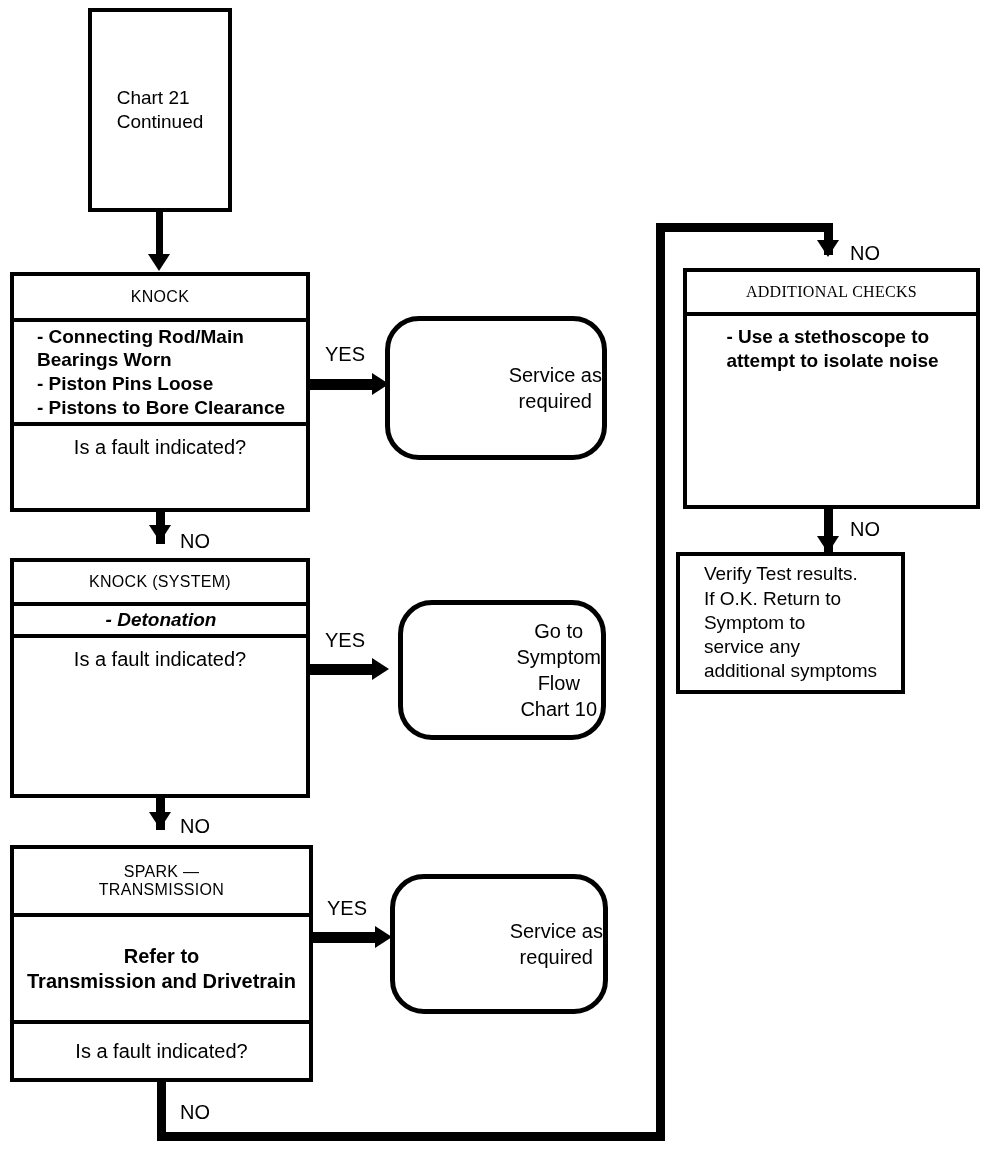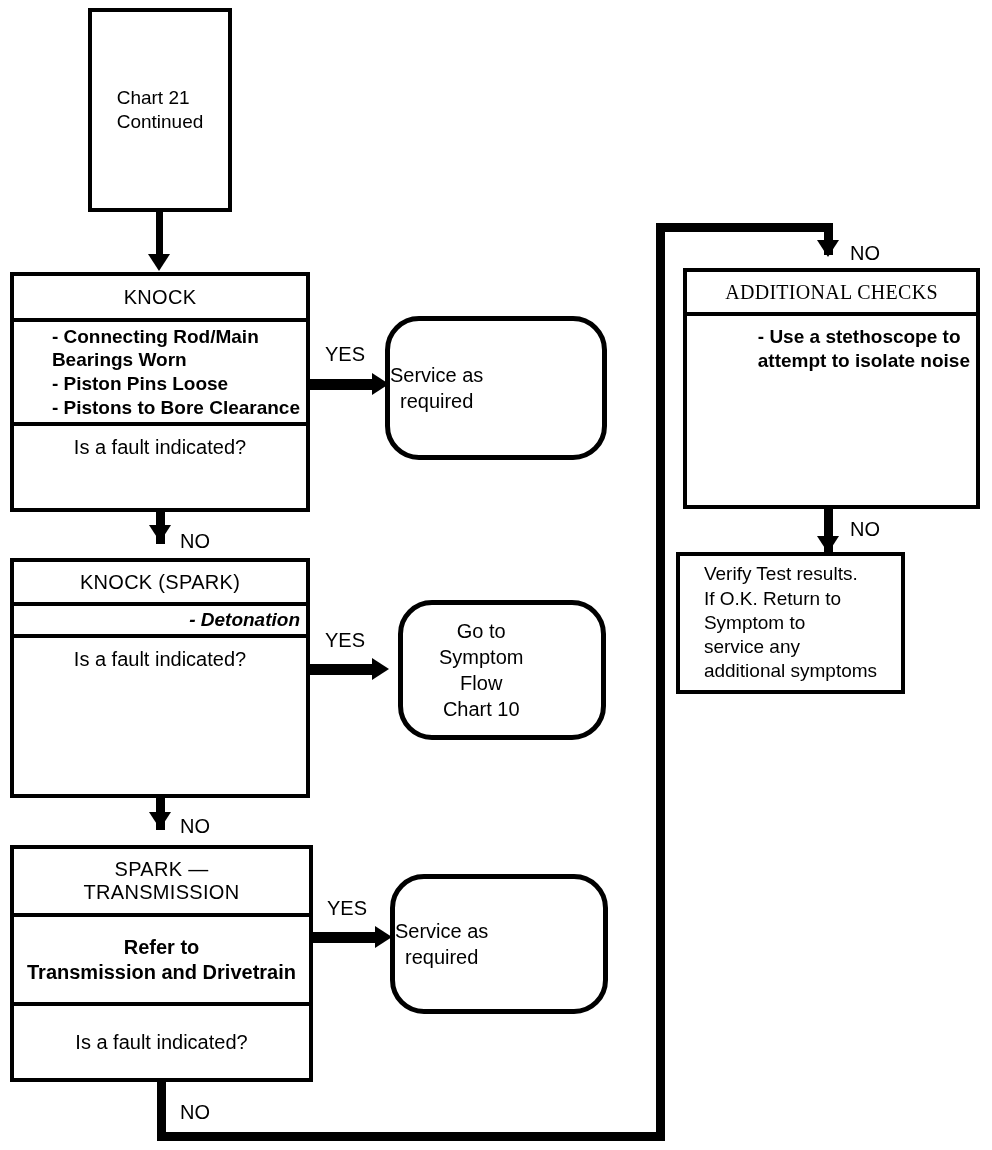--- a/index.html
+++ b/index.html
@@ -34,31 +34,31 @@
     display: flex;
     align-items: center;
     justify-content: center;
     text-align: center;
     padding: 4px 6px;
   }
   .band.last { border-bottom: none; }
   .band.grow { flex: 1 1 auto; }
 
   .title-band {
-    font-size: 20px;
+    font-size: 16px;
     letter-spacing: 0.3px;
     line-height: 1.15;
   }
   .title-band.caps { font-weight: normal; }
 
   .list-band {
     font-size: 19px;
     font-weight: bold;
     line-height: 1.25;
-    justify-content: flex-end;
+    justify-content: center;
     text-align: left;
     padding-left: 8px;
   }
   .list-band .lines { white-space: pre-line; }
 
   .q-band {
     font-size: 20px;
     line-height: 1.2;
   }
 
@@ -85,21 +85,21 @@
 
   
   .rbox {
     position: absolute;
     box-sizing: border-box;
     border: 5px solid #000;
     border-radius: 34px;
     background: #fff;
     display: flex;
     align-items: center;
-    justify-content: flex-start;
+    justify-content: flex-end;
     text-align: center;
     font-size: 20px;
     line-height: 1.3;
     white-space: pre-line;
   }
 
   
   .vline, .hline {
     position: absolute;
     background: #000;
@@ -166,21 +166,21 @@
   </div>
 
   <div class="vline" style="left:156px; top:512px; width:9px; height:32px;"></div>
   <div class="arrow-down" style="left:149px; top:525px;"></div>
   <div class="edge-label" style="left:180px; top:531px;">
     <span>NO</span>
   </div>
 
   <div class="box" style="left:10px; top:558px; width:300px; height:240px;">
     <div class="band title-band caps" style="height:44px;">
-      <span>KNOCK (SPARK)</span>
+      <span>KNOCK (SYSTEM)</span>
     </div>
     <div class="band list-band" style="height:32px;font-style:italic;">
       <span class="lines">- Detonation</span>
     </div>
     <div class="band q-band grow last" style="align-items:flex-start; padding-top:9px;">
       <span>Is a fault indicated?</span>
     </div>
   </div>
 
   <div class="hline" style="left:310px; top:664px; width:68px; height:11px;"></div>
@@ -200,21 +200,21 @@
   <div class="arrow-down" style="left:149px; top:812px;"></div>
   <div class="edge-label" style="left:180px; top:816px;">
     <span>NO</span>
   </div>
 
   <div class="box" style="left:10px; top:845px; width:303px; height:237px;">
     <div class="band title-band caps" style="height:68px; white-space:pre-line;">
       <span>SPARK —
 TRANSMISSION</span>
     </div>
-    <div class="band bold-band" style="height:89px;">
+    <div class="band bold-band" style="height:107px;">
       <span>Refer to
 Transmission and Drivetrain</span>
     </div>
     <div class="band q-band grow last">
       <span>Is a fault indicated?</span>
     </div>
   </div>
 
   <div class="hline" style="left:313px; top:932px; width:68px; height:11px;"></div>
   <div class="arrow-right" style="left:375px; top:926px;"></div>

